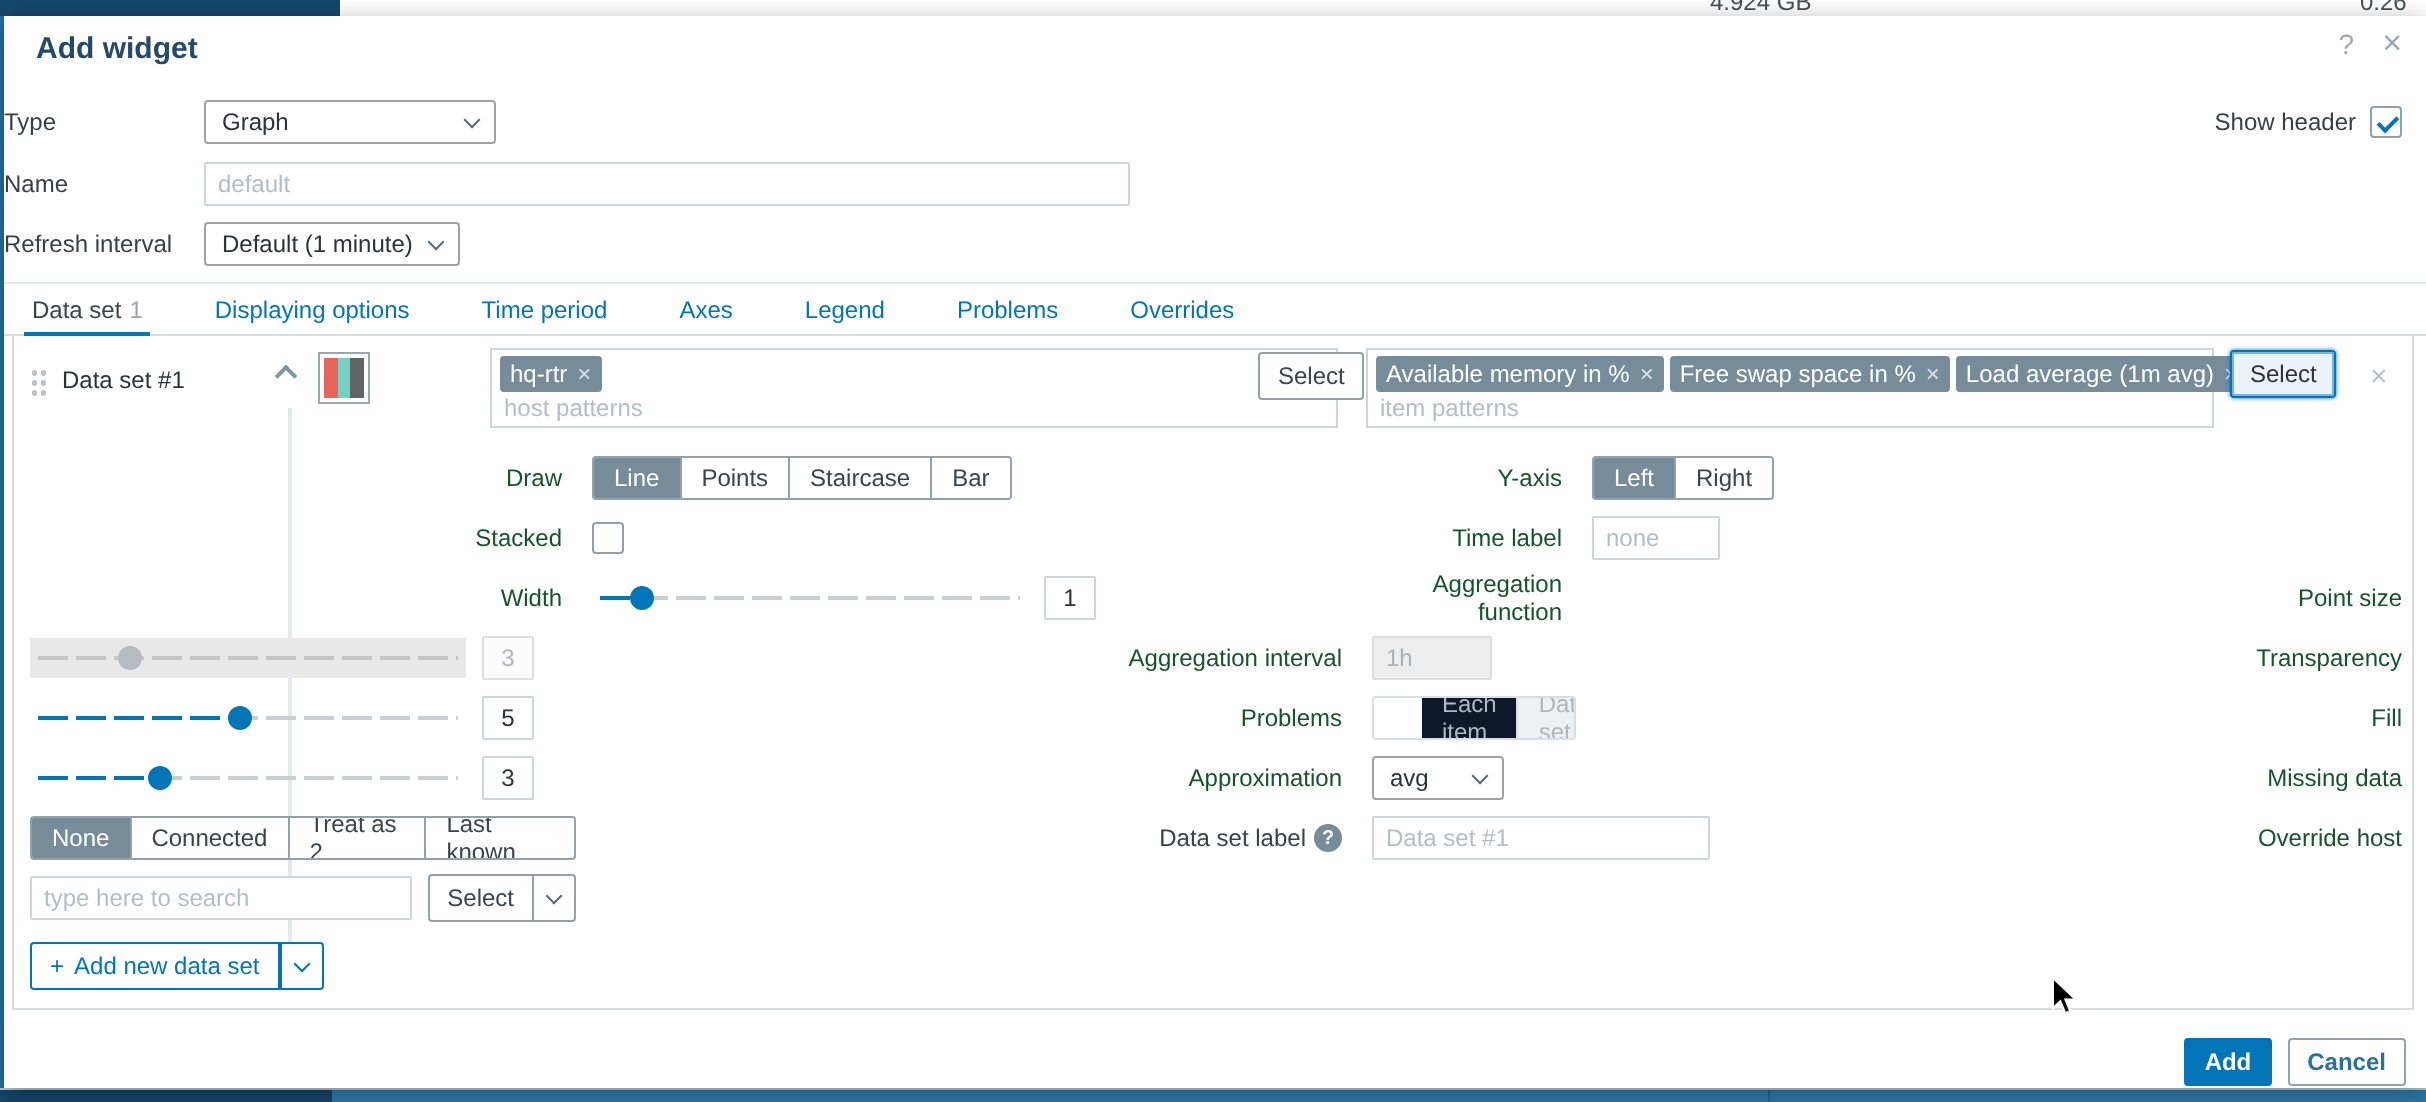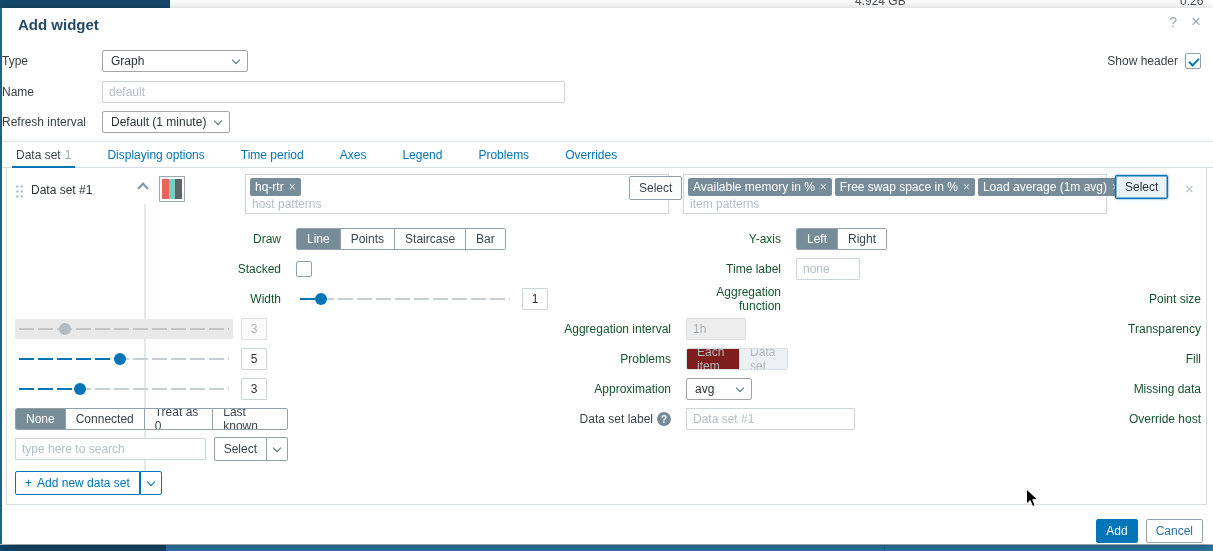--- a/index.html
+++ b/index.html
@@ -89,21 +89,21 @@
   .grid .lab { text-align:right; padding-right:7px; color:#14532d; }
   .grid .ctl { padding-left:8px; display:flex; align-items:center; gap:8px; }
 
   .seg { display:inline-flex; border:1px solid #93a1ab; border-radius:2px; overflow:hidden; height:22px; }
   .seg span { display:flex; align-items:center; padding:0 10px; background:#fff; color:#3a444c;
     border-left:1px solid #93a1ab; cursor:pointer; }
   .seg span:first-child { border-left:none; }
   .seg span.on { background:#768d99; color:#fff; }
   .seg.disabled { border-color:#d8dee2; }
   .seg.disabled span { background:#eef1f3; color:#aeb8bf; border-left-color:#d8dee2; cursor:default; }
-  .seg.disabled span.on { background:#7f1d1d; }
+  .seg.disabled span.on { background:#0f172a;margin-left:24px; }
 
   .sl-wrap { position:relative; width:218px; height:20px; display:flex; align-items:center; padding:0 4px; }
   .sl-wrap.disabled { background:#e9e9e9; }
   .sl-track { position:relative; width:210px; height:2px; color:#c9ced2;
     background:repeating-linear-gradient(90deg, currentColor 0 15px, transparent 15px 19px); }
   .sl-fill { position:absolute; left:0; top:0; height:2px; color:#0275b8;
     background:repeating-linear-gradient(90deg, currentColor 0 15px, transparent 15px 19px); }
   .sl-thumb { position:absolute; top:50%; width:12px; height:12px; border-radius:50%; background:#0275b8;
     transform:translate(-50%,-50%); cursor:pointer; }
   .sl-wrap.disabled .sl-track { color:#c6c6c6; }
@@ -116,21 +116,21 @@
     background:#768d99; color:#fff; font-size:10px; font-weight:bold; margin-left:4px; cursor:pointer; }
   .lab-flex { display:flex; align-items:center; justify-content:flex-end; padding-right:7px; }
 
   .split { display:inline-flex; }
   .split .btn:first-child { border-top-right-radius:0; border-bottom-right-radius:0; }
   .split .btn:last-child { border-left:none; border-top-left-radius:0; border-bottom-left-radius:0; padding:0 7px; }
 
   .addnew { position:absolute; left:8px; top:303px; }
 
   .footer { position:absolute; right:10px; top:511px; display:flex; gap:8px; }
-  .footer .btn { min-width:40px; }
+  .footer .btn { min-width:40px;font-weight:bold; }
 
   .cursor { position:absolute; left:1025px; top:488px; z-index:50; pointer-events:none; }
 </style>
 </head>
 <body>
 
 <div class="bg-topstrip">
   <div class="darkblock"></div>
   <span class="t1">4.924 GB</span>
   <span class="t2">0:26</span>
@@ -318,21 +318,21 @@
           <span>avg</span>
           <span class="cv"></span>
         </div>
       </div>
 
       <div class="lab">Missing data</div>
       <div class="ctl">
         <div class="seg">
           <span class="on">None</span>
           <span>Connected</span>
-          <span>Treat as 0</span>
+          <span>Treat as 2</span>
           <span>Last known</span>
         </div>
       </div>
       <div class="lab-flex">
         <span>Data set label</span>
         <span class="qmark">?</span>
       </div>
       <div class="ctl">
           <input class="inp" style="width: 239px;" placeholder="Data set #1">
         </div>

